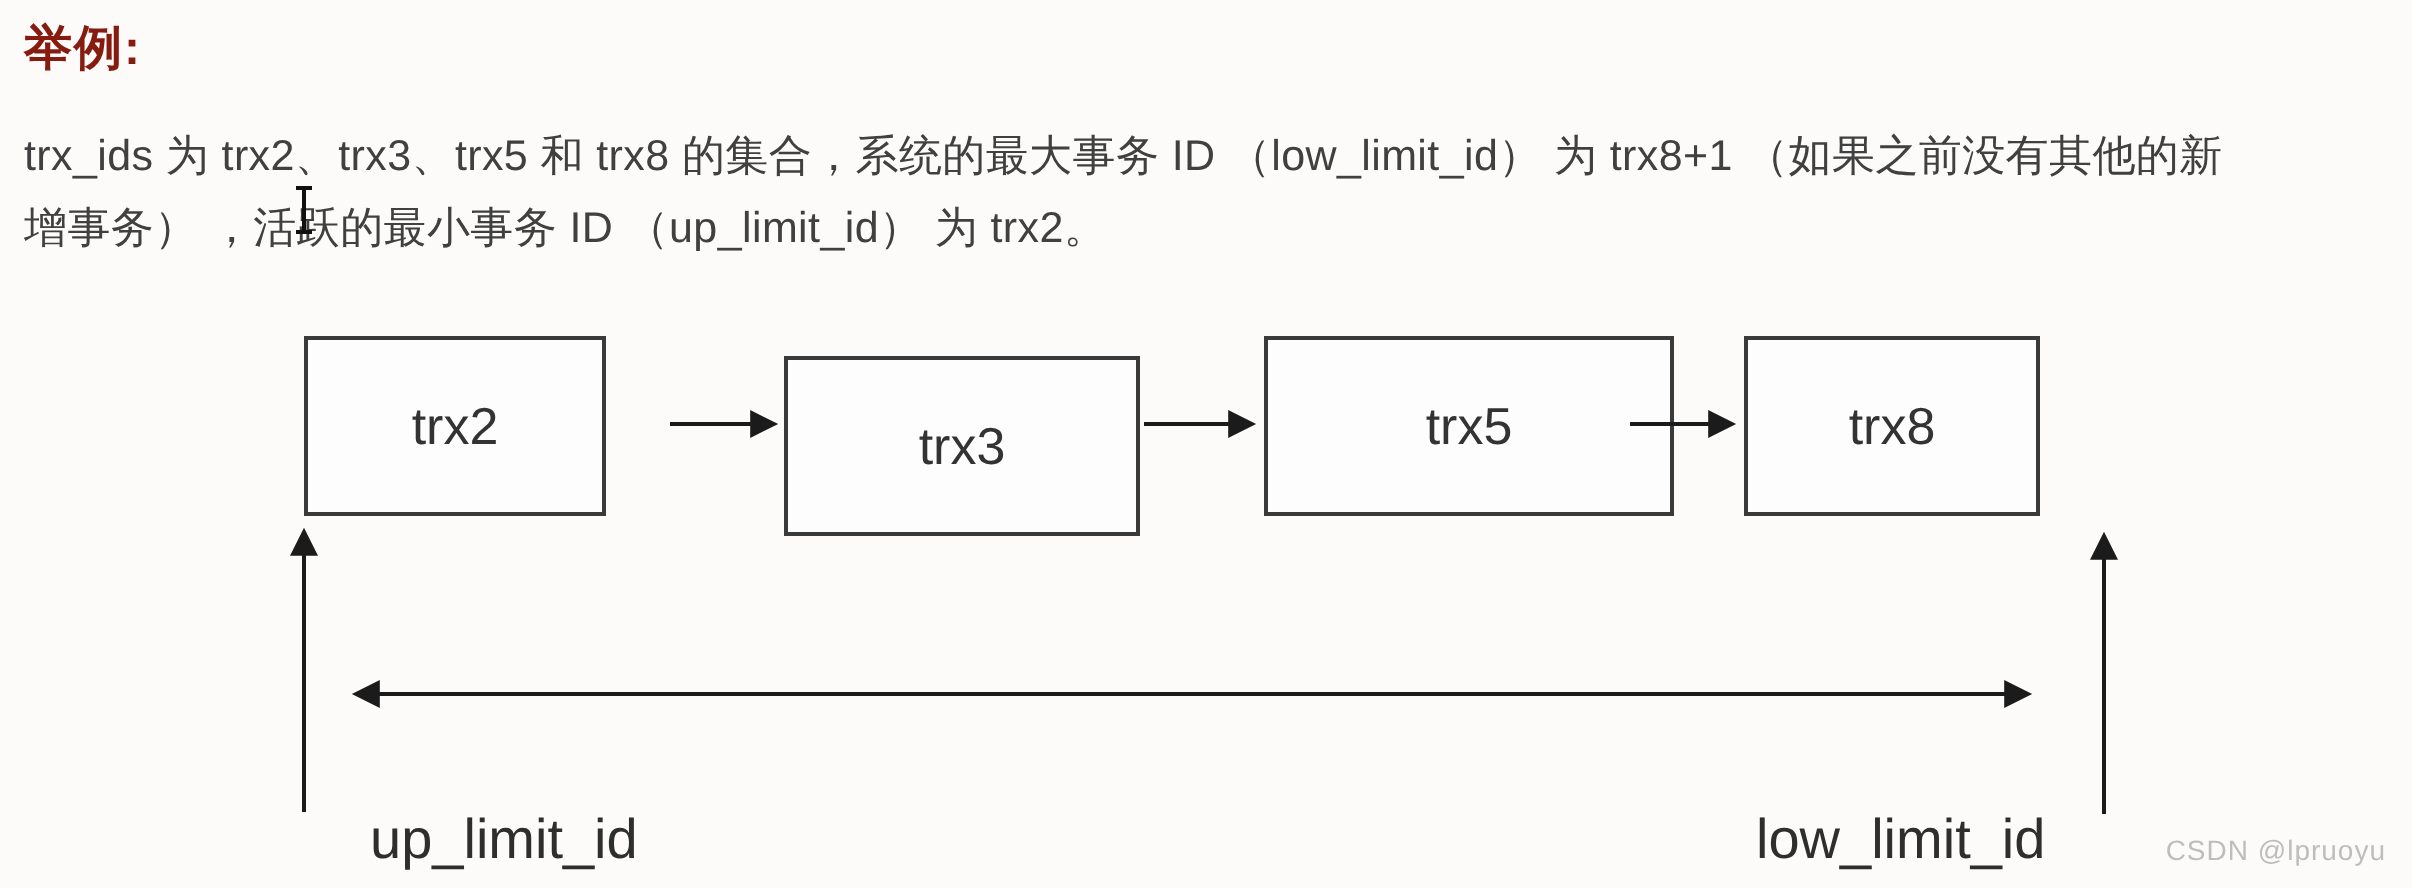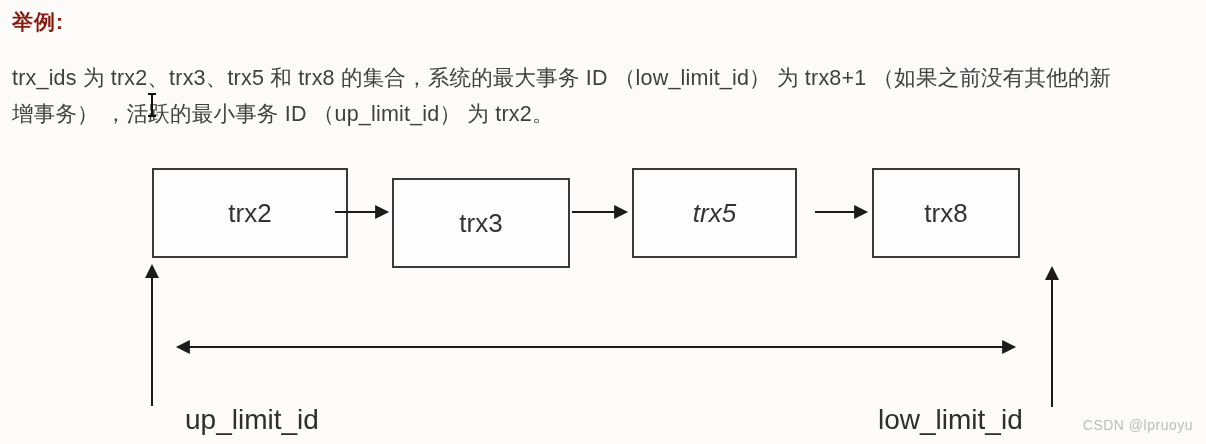--- a/index.html
+++ b/index.html
@@ -8,21 +8,21 @@
     background: #fcfbfa;
     font-family: "Liberation Sans", "DejaVu Sans", sans-serif;
     color: #2b2b2b;
     overflow: hidden;
     position: relative;
   }
   .stage { position: absolute; left: 0; top: 0; width: 1206px; height: 444px; }
 
   .heading {
     position: absolute; left: 12px; top: 8px;
-    font-size: 21px; font-weight: 700; color: #861b10;
+    font-size: 24px; font-weight: 700; color: #861b10;
     letter-spacing: 1px;
   }
 
   .para-line {
     position: absolute; left: 12px;
     font-size: 21.5px; color: #404040;
     white-space: nowrap;
     letter-spacing: 0.2px;
   }
   .para-line.l1 { top: 63px; }
@@ -30,23 +30,23 @@
 
   .ibeam { position: absolute; left: 146px; top: 92px; width: 12px; height: 26px; }
 
   .trx-box {
     position: absolute; top: 168px; height: 90px;
     border: 2px solid #3a3a3a;
     background: #fdfdfd;
     display: flex; align-items: center; justify-content: center;
     font-size: 26px; color: #333333;
   }
-  .trx-box.b0 { left: 152px; width: 196px; align-items: center; }
+  .trx-box.b0 { left: 152px; width: 151px; align-items: center; }
   .trx-box.b1 { left: 392px; width: 178px; margin-top: 10px; }
-  .trx-box.b2 { left: 632px; width: 165px; font-style: italic; }
+  .trx-box.b2 { left: 632px; width: 205px; }
   .trx-box.b3 { left: 872px; width: 148px; }
 
   svg.arrow-layer { position: absolute; left: 0; top: 0; pointer-events: none; }
 
   .range-label {
     position: absolute; top: 368px;
     font-size: 28px; color: #2e2e2e;
     white-space: nowrap;
     margin-top: 36px;
   }

